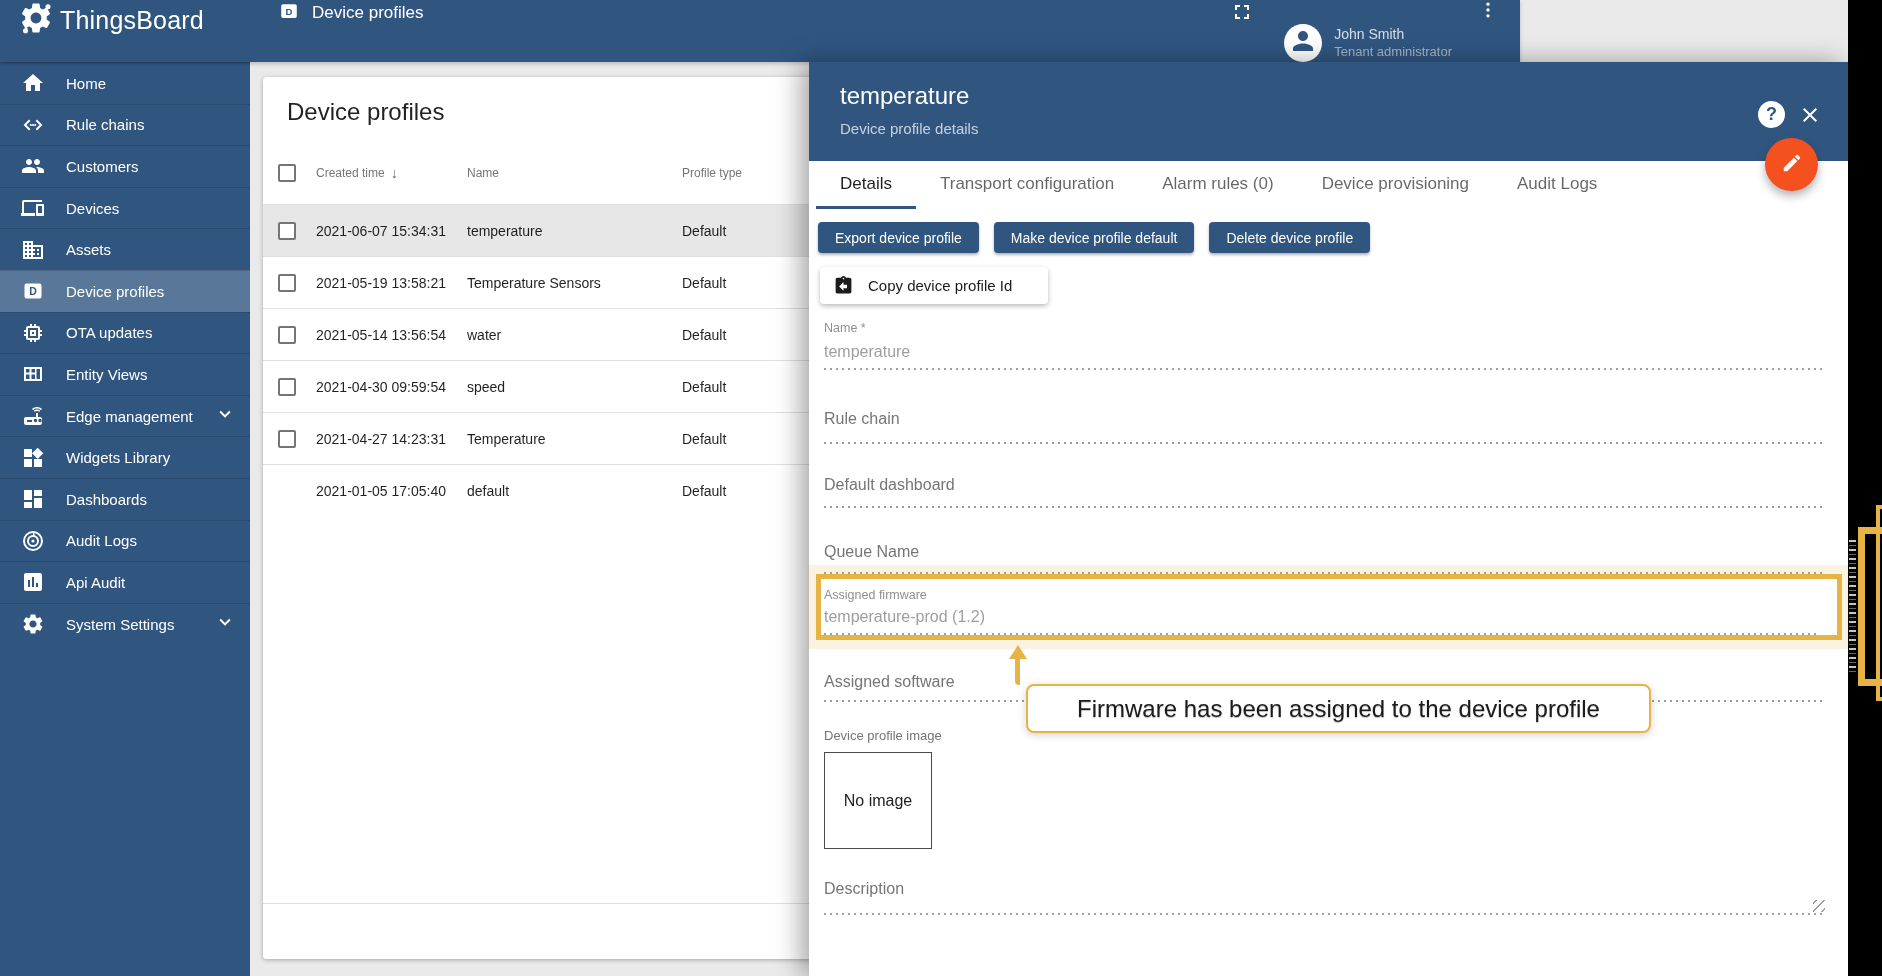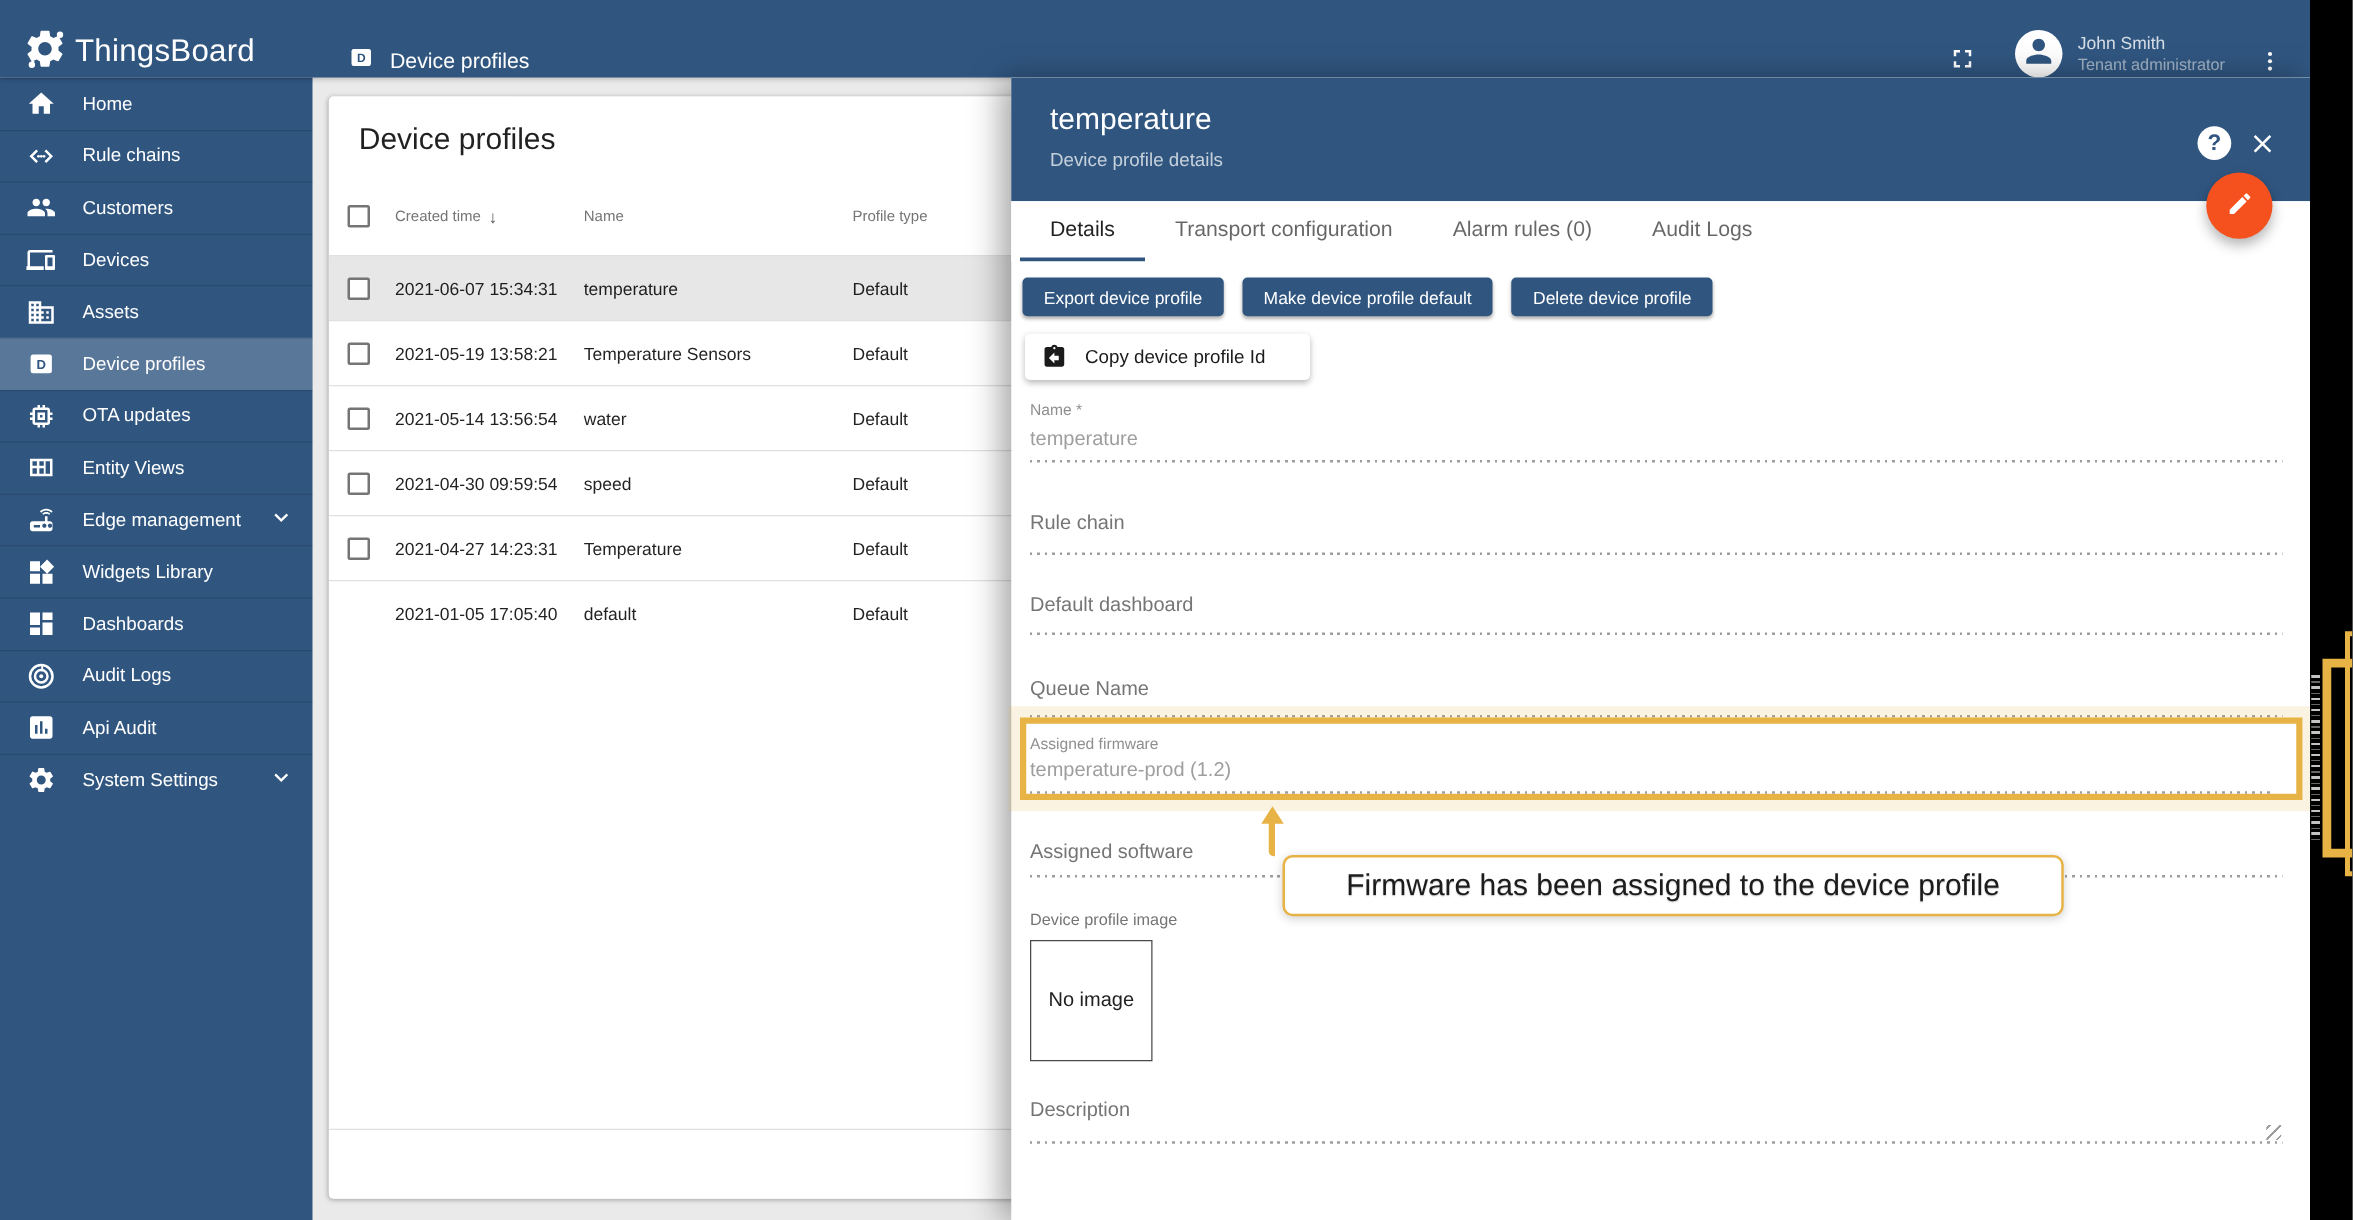--- a/index.html
+++ b/index.html
@@ -7,22 +7,22 @@
     --fab:#f4511e;
     --highlight:#e8b345;
     --selected-row:#e7e7e7;
   }
   *{box-sizing:border-box;margin:0;padding:0;}
   body{font-family:"Liberation Sans","DejaVu Sans",sans-serif;background:#000;}
   .stage{position:relative;width:1882px;height:976px;overflow:hidden;background:#000;}
   .app{position:absolute;left:0;top:0;width:1848px;height:976px;background:#eaeaea;overflow:hidden;}
 
   
-  .topbar{position:absolute;left:0;top:0;width:1848px;height:62px;background:var(--primary);
-    display:flex;align-items:flex-end;z-index:30;box-shadow:0 2px 4px rgba(0,0,0,.2);}
+  .topbar{position:absolute;left:0;top:0;width:1520px;height:62px;background:var(--primary);
+    display:flex;align-items:flex-start;z-index:30;box-shadow:0 2px 4px rgba(0,0,0,.2);}
   .logo{width:250px;display:flex;align-items:center;padding-left:18px;cursor:pointer;}
   .logo .icon svg{width:36px;height:36px;}
   .logo-text{color:#fff;font-size:25px;margin-left:6px;letter-spacing:.2px;}
   .page-head{display:flex;align-items:center;margin-left:28px;}
   .page-head .icon svg{width:22px;height:22px;}
   .page-title{color:#fff;font-size:17px;margin-left:12px;}
   .tb-spacer{flex:1;}
   .iconbtn{background:none;border:none;color:#fff;cursor:pointer;display:flex;align-items:center;}
   .iconbtn svg{width:24px;height:24px;}
   .fs-btn{margin-right:30px;}
@@ -100,21 +100,21 @@
   .hl-box{position:absolute;left:7px;top:512px;width:1026px;height:66px;border:5px solid var(--highlight);
     box-shadow:0 0 0 9px rgba(232,179,69,.16);}
   .anno-head{position:absolute;left:200px;top:583px;width:0;height:0;
     border-left:9px solid transparent;border-right:9px solid transparent;border-bottom:14px solid var(--highlight);}
   .anno-stem{position:absolute;left:206px;top:596px;width:5px;height:27px;background:var(--highlight);border-bottom-left-radius:4px;}
   .anno-tip{position:absolute;left:217px;top:622px;width:625px;height:49px;background:#fff;
     border:2px solid var(--highlight);border-radius:8px;box-shadow:0 2px 8px rgba(0,0,0,.18);
     display:flex;align-items:center;justify-content:center;font-size:24px;color:#1c1c1c;
     text-shadow:0 1px 1px rgba(0,0,0,.25);white-space:nowrap;}
 
-  .noimg{position:absolute;left:15px;top:690px;width:98px;height:97px;border:1px solid #4a4a4a;
+  .noimg{position:absolute;left:15px;top:690px;width:108px;height:97px;border:1px solid #4a4a4a;
     display:flex;align-items:center;justify-content:center;font-size:16px;color:#212121;background:#fff;}
   .resize{position:absolute;left:1004px;top:838px;width:12px;height:12px;
     background:repeating-linear-gradient(315deg,transparent 0 2px,#9e9e9e 2px 3.5px,transparent 3.5px 6px);}
 
   
   .black-strip{position:absolute;left:1848px;top:0;width:34px;height:976px;background:#000;overflow:hidden;z-index:50;}
   .frag-outer{position:absolute;left:28px;top:505px;width:30px;height:196px;border:4px solid var(--highlight);}
   .frag-inner{position:absolute;left:10px;top:527px;width:44px;height:159px;border:7px solid var(--highlight);}
   .frag-text{position:absolute;left:1px;top:540px;width:7px;height:132px;opacity:.9;
     background:repeating-linear-gradient(to bottom,rgba(255,255,255,.85) 0 2px,transparent 2px 5px,rgba(255,255,255,.45) 5px 6px,transparent 6px 9px);}
@@ -355,20 +355,21 @@
       </div>
       <button class="fab">
         <span class="icon"><svg viewBox="0 0 24 24" fill="currentColor" xmlns="http://www.w3.org/2000/svg">
               <path d="M3 17.25V21h3.75L17.81 9.94l-3.75-3.75L3 17.25zM20.71 7.04c.39-.39.39-1.02 0-1.41l-2.34-2.34c-.39-.39-1.02-.39-1.41 0l-1.83 1.83 3.75 3.75 1.83-1.83z"></path>
             </svg></span>
       </button>
       <div class="tabs" id="tabs">
           <div class="tab active">Details</div>
           <div class="tab">Transport configuration</div>
           <div class="tab">Alarm rules (0)</div>
+          <div class="tab">Device provisioning</div>
           <div class="tab">Audit Logs</div>
         </div>
 
       <div class="actions" id="actions">
           <button class="action-btn">Export device profile</button>
           <button class="action-btn">Make device profile default</button>
           <button class="action-btn">Delete device profile</button>
         </div>
 
       <button class="copy-btn">

